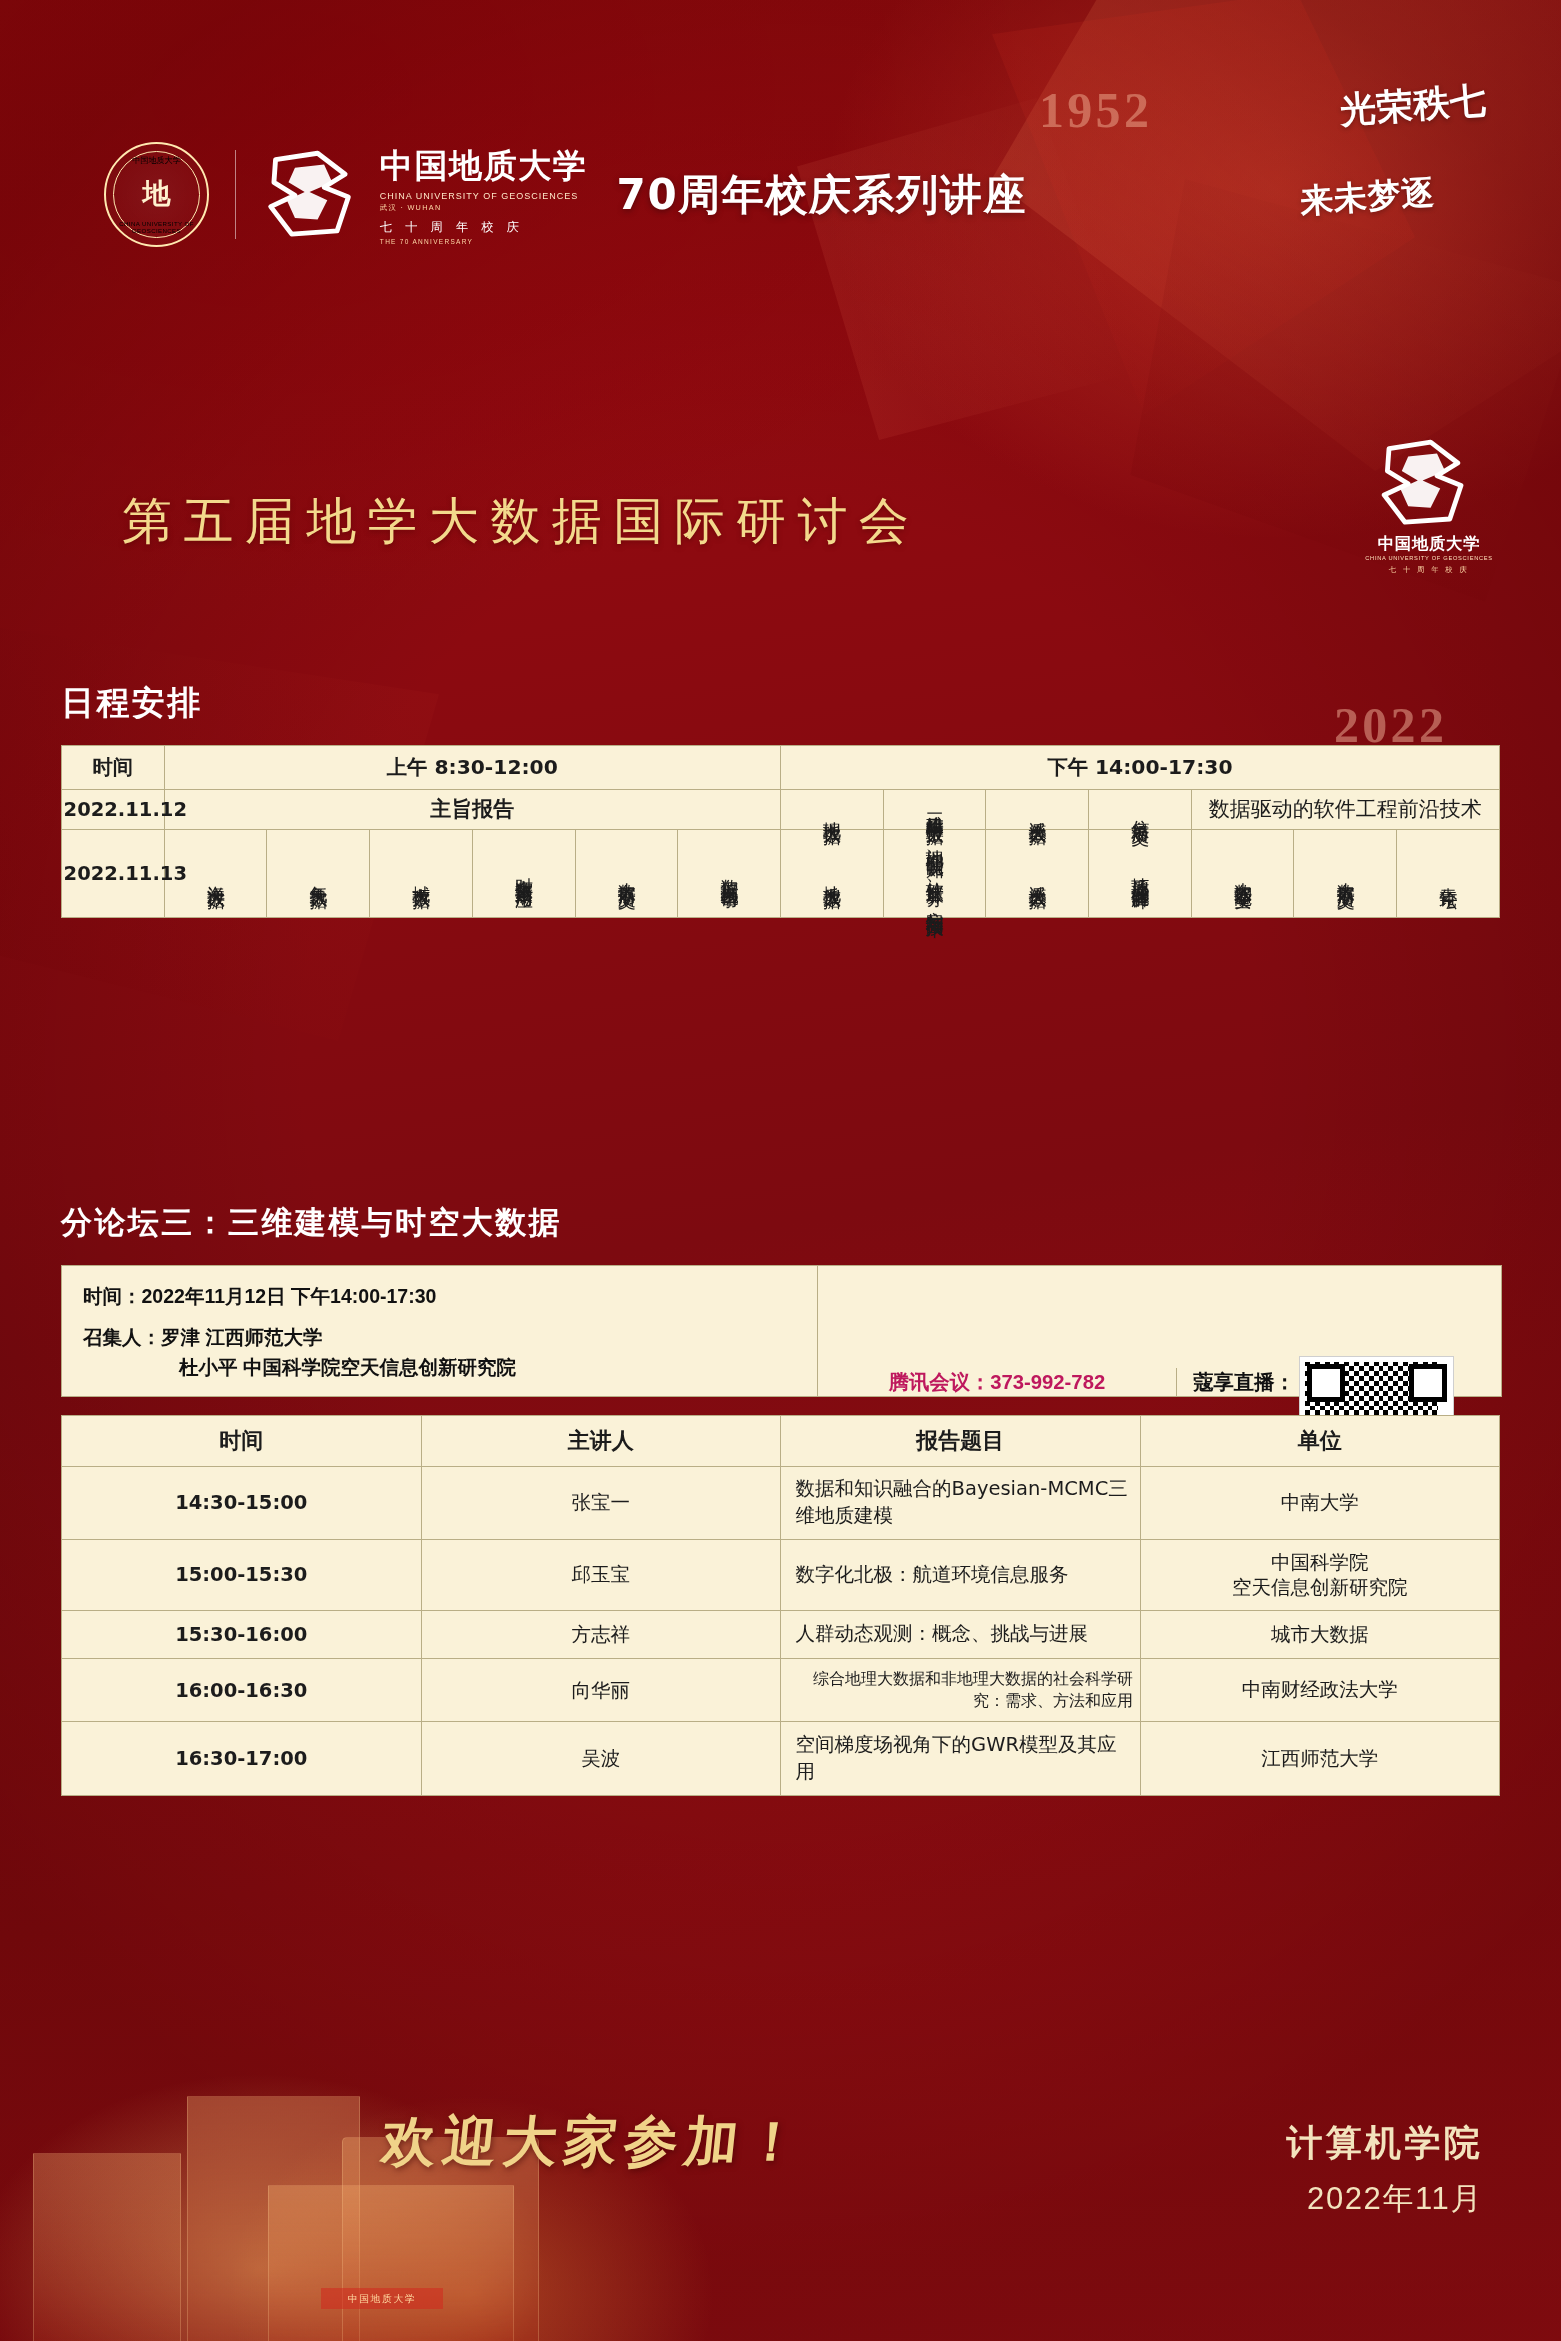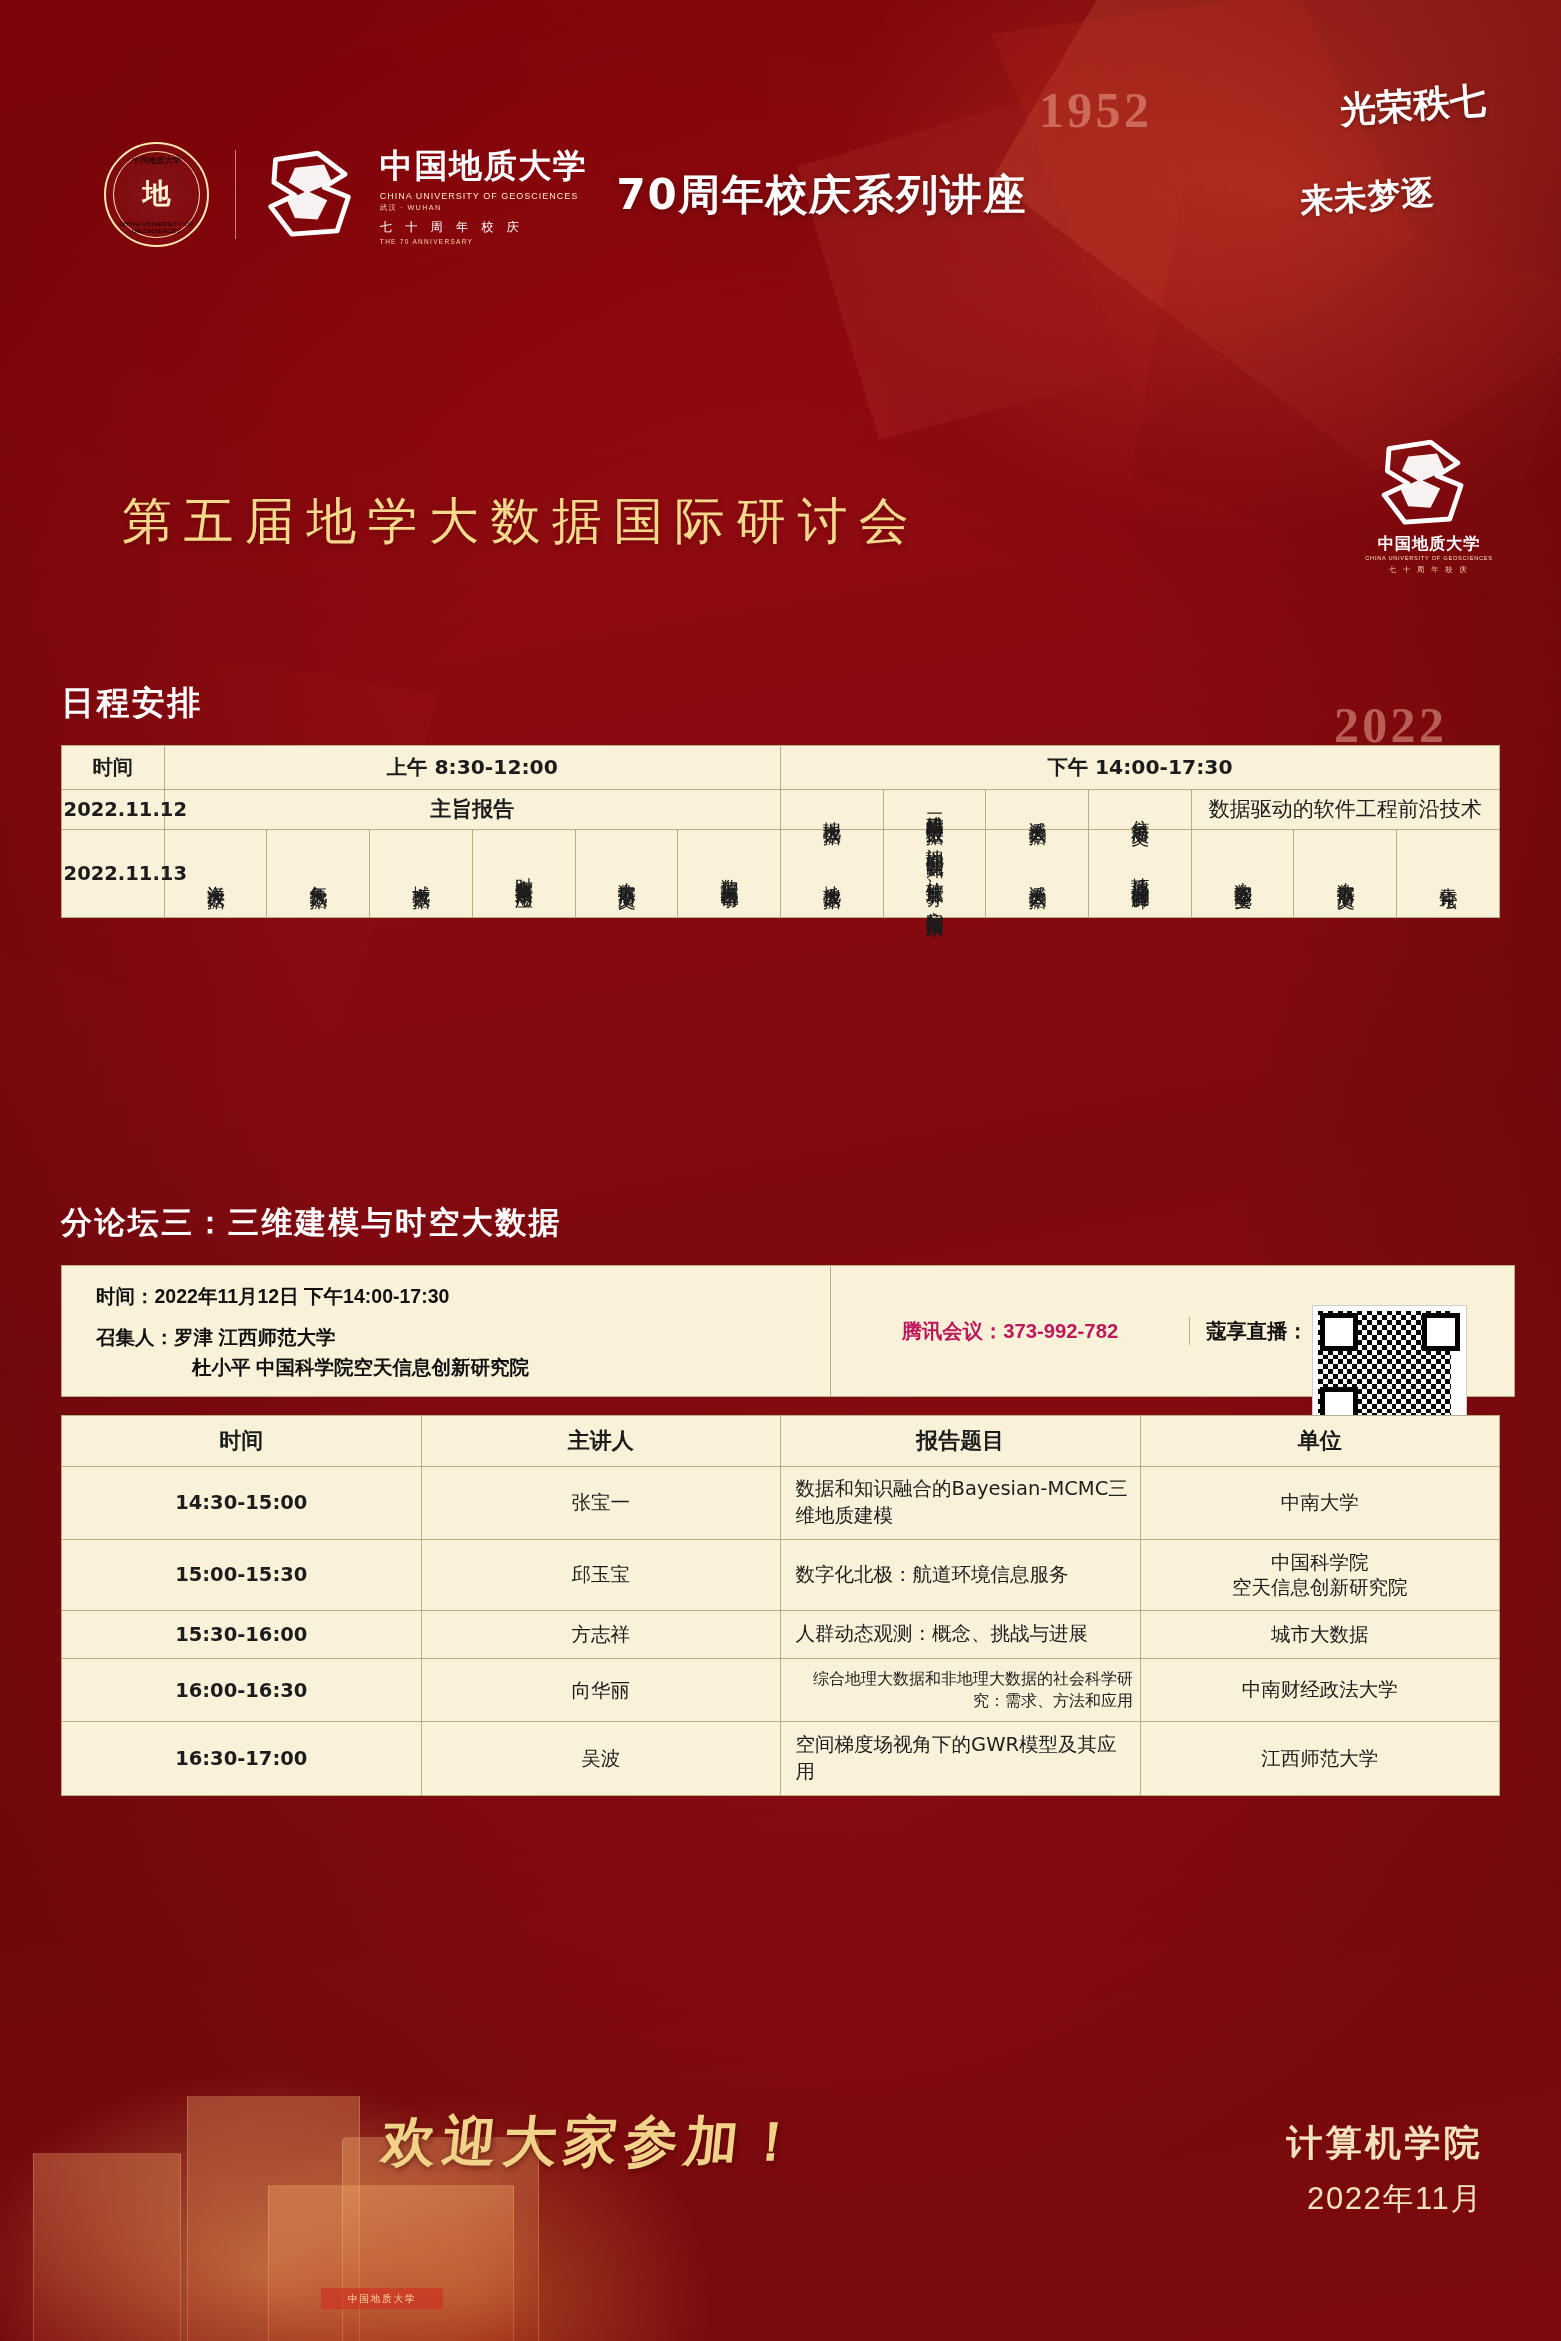--- a/index.html
+++ b/index.html
@@ -95,21 +95,21 @@
         font-family:"DejaVu Sans",sans-serif;}
   .schedule{left:61px;top:745px;width:1439px;}
   .schedule td{font-size:18px;padding:4.9px 1.6px;line-height:1.15;}
   .schedule .hdr{font-size:20.3px;font-weight:bold;padding:9.8px 3.3px;}
   .schedule .datecell{font-size:19.5px;font-weight:bold;width:91px;line-height:1.2;}
   .schedule .vt{writing-mode:vertical-rl;text-orientation:upright;letter-spacing:1.6px;margin:0 auto;display:inline-block;}
   .schedule .big{font-size:21px;font-weight:bold;}
 
   
   .finfo{position:absolute;left:61px;top:1265px;width:1439px;background:#faf2d8;border:0.8px solid #b9ae86;
-        display:flex;align-items:center;padding-left:13px;}
+        display:flex;align-items:flex-end;}
   .finfo .left{flex:0 0 716px;padding:14.6px 18px 13px 21px;border-right:0.8px solid #b9ae86;}
   .finfo .mid{flex:0 0 358px;display:flex;align-items:center;justify-content:center;border-right:0.8px solid #b9ae86;}
   .finfo .right{flex:1;display:flex;align-items:center;gap:9.8px;padding-left:16.3px;position:relative;}
   .finfo .ln{color:#111;font-size:19.5px;font-weight:bold;line-height:1.55;white-space:nowrap;}
   .finfo .mid .mt{font-size:20.3px;font-weight:bold;color:#be185d;}
   .finfo .right .rt{font-size:20.3px;font-weight:bold;color:#111;}
   .qr{position:absolute;right:47px;top:-11.4px;width:143px;background:#fff;padding:4.9px 4.9px 3.3px;border:0.8px solid #cfcfcf;}
   .qr .code{width:133px;height:122px;
         background:
           repeating-linear-gradient(90deg,#000 0 4.9px,#fff 4.9px 9.8px),

